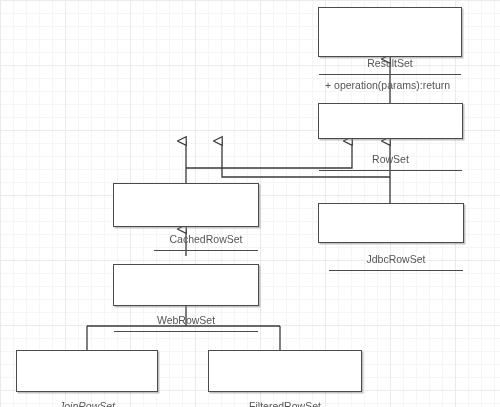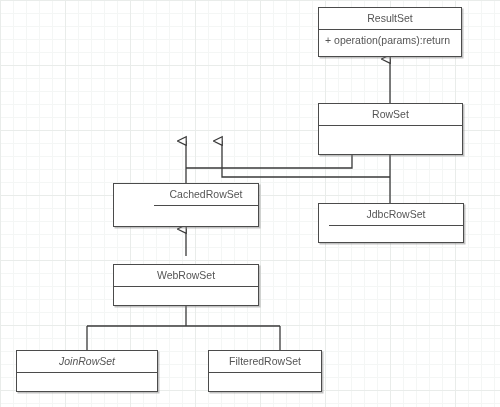--- a/index.html
+++ b/index.html
@@ -47,20 +47,21 @@
   .uml-name {
     box-sizing: border-box;
     height: 22px;
     line-height: 21px;
     text-align: center;
     font-size: 10.5px;
     color: #555555;
     border-bottom: 1.4px solid #4b4b4b;
     overflow: hidden;
     white-space: nowrap;
+    margin-top: 45px;
   }
   .uml-members {
     box-sizing: border-box;
     height: 100%;
     padding: 3px 6px 0 6px;
     font-size: 10.5px;
     color: #555555;
     line-height: 14px;
   }
   .uml-members.empty { padding: 0; }
@@ -103,21 +104,21 @@
   </svg>
 
   <div class="uml-class" style="left:318px; top:7px; width:144px; height:50px;">
     <div class="uml-name">ResultSet</div>
     <div class="uml-members">
       <div class="uml-member-row">+ operation(params):return</div>
     </div>
   </div>
 
 
-  <div class="uml-class" style="left:318px; top:103px; width:145px; height:52px;">
+  <div class="uml-class" style="left:318px; top:103px; width:145px; height:36px;">
     <div class="uml-name">RowSet</div>
     <div class="uml-members empty"></div>
   </div>
 
   <div class="uml-class" style="left:113px; top:183px; width:146px; height:44px;padding-left:40px;">
     <div class="uml-name">CachedRowSet</div>
     <div class="uml-members empty"></div>
   </div>
 
   <div class="uml-class" style="left:318px; top:203px; width:146px; height:40px;padding-left:10px;">
@@ -128,18 +129,18 @@
   <div class="uml-class" style="left:113px; top:264px; width:146px; height:42px;">
     <div class="uml-name">WebRowSet</div>
     <div class="uml-members empty"></div>
   </div>
 
   <div class="uml-class" style="left:16px; top:350px; width:142px; height:42px;font-style:italic;">
     <div class="uml-name">JoinRowSet</div>
     <div class="uml-members empty"></div>
   </div>
 
-  <div class="uml-class" style="left:208px; top:350px; width:114px; height:42px;">
+  <div class="uml-class" style="left:208px; top:350px; width:154px; height:42px;">
     <div class="uml-name">FilteredRowSet</div>
     <div class="uml-members empty"></div>
   </div>
 
 </div>
 
 </body></html>

